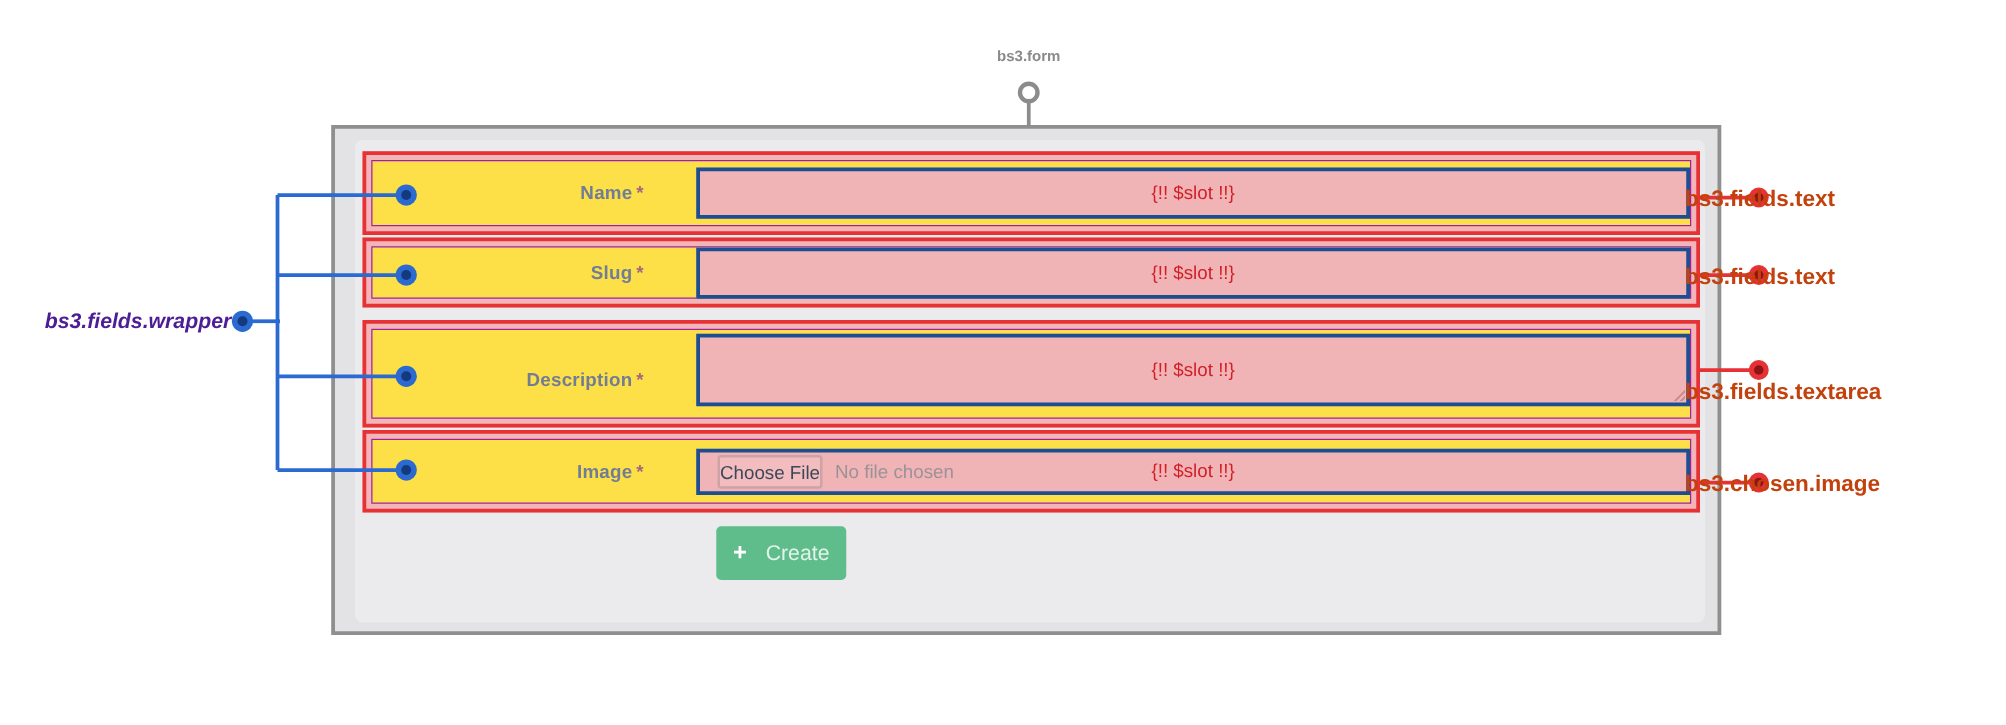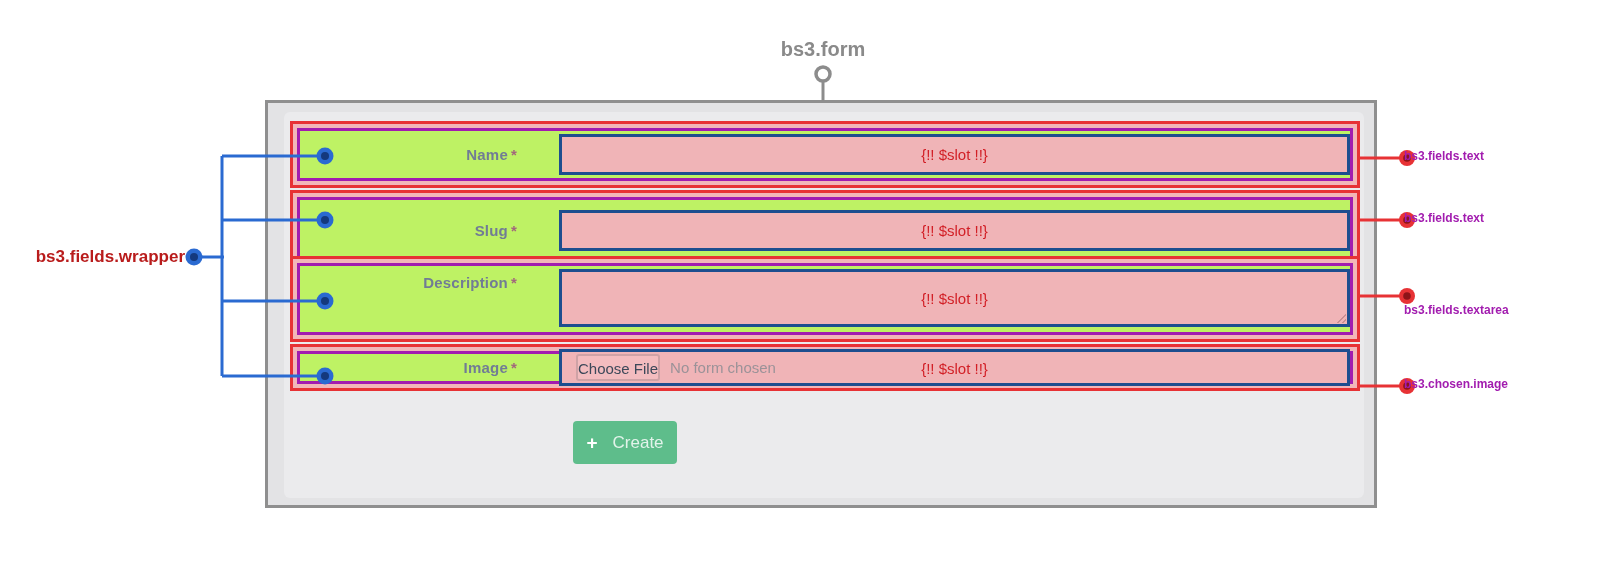--- a/index.html
+++ b/index.html
@@ -15,34 +15,34 @@
   .form-panel {
     position:absolute; left:284px; top:112px; width:1080px; height:386px;
     background:#ebebed; border-radius:6px;
   }
   
   .field-row {
     position:absolute; left:290px; width:1070px; box-sizing:border-box;
     border:3px solid #e73235; background:#f2b6b9; padding:4px;
   }
   .row-1 { top:121px; height:67px; }
-  .row-2 { top:190px; height:80px; }
+  .row-2 { top:190px; height:56px; }
   .row-3 { top:256px; height:86px; }
-  .row-4 { top:344px; height:47px; }
+  .row-4 { top:344px; height:66px; }
   .group-box {
     width:100%; height:100%; box-sizing:border-box;
-    border:3px solid #a21caf; background:#bef264;
+    border:1px solid #a21caf; background:#fde047;
     display:flex; align-items:center;
   }
   .row-3 .group-box { align-items:flex-start; }
   .field-label {
     flex:0 0 259px; box-sizing:border-box; text-align:right; padding-right:42px;
     font-weight:bold; font-size:15px; color:#717c95; letter-spacing:.2px;
   }
-  .row-3 .field-label { padding-top:8px; }
+  .row-3 .field-label { padding-top:32px; }
   .required-mark { color:#a2677c; margin-left:3px; }
   .input-box {
     flex:1; box-sizing:border-box; border:3px solid #1d4e8f; background:#f0b4b7;
     margin-right:0; display:flex; align-items:center; justify-content:center;
     position:relative;
   }
   .text-input { height:41px; }
   .textarea-input { height:58px; margin-top:3px; }
   .row-4 .input-box { height:37px; justify-content:flex-start; }
   .slot-text { color:#d21f26; font-size:15px; }
@@ -62,23 +62,23 @@
   .create-button {
     position:absolute; left:573px; top:421px; width:104px; height:43px;
     background:#5ebd8b; border:none; border-radius:4px;
     display:flex; align-items:center; justify-content:center; gap:5px; cursor:pointer;
     font-family:"Liberation Sans", sans-serif;
   }
   .create-button .plus { color:#ffffff; font-weight:bold; font-size:19px; line-height:1; }
   .create-button .create-label { color:rgba(255,255,255,0.82); font-size:17px;margin-left:10px; }
   
   .anno { position:absolute; font-weight:bold; white-space:nowrap; }
-  .anno-form   { left:743px; top:38px;  width:160px; text-align:center; font-size:20px; color:#8a8a8a; }
-  .anno-wrapper{ left:15px;  top:247px; width:170px; text-align:right;  font-size:17px; color:#b91c1c; }
-  .anno-field  { left:1404px; font-size:12px; color:#a21caf; }
+  .anno-form   { left:743px; top:38px;  width:160px; text-align:center; font-size:12px; color:#8a8a8a; }
+  .anno-wrapper{ left:15px;  top:247px; width:170px; text-align:right;  font-size:17px; color:#4c1d95;font-style:italic; }
+  .anno-field  { left:1348px; font-size:18px; color:#c2410c; }
   .af-0 { top:149px; } .af-1 { top:211px; } .af-2 { top:287px;margin-top:16px; } .af-3 { top:377px; }
   .overlay { position:absolute; left:0; top:0; pointer-events:none; }
 </style>
 </head>
 <body>
 
 <div class="canvas">
 
   <div class="form-outer"></div>
   <div class="form-panel"></div>
@@ -109,21 +109,21 @@
         <span class="resize-grip"></span>
       </div>
     </div>
   </div>
 
   <div class="field-row row-4">
     <div class="group-box">
       <div class="field-label"><span>Image</span><span class="required-mark">*</span></div>
       <div class="input-box">
         <button class="file-button">Choose File</button>
-        <span class="file-status">No form chosen</span>
+        <span class="file-status">No file chosen</span>
         <span class="slot-text">{!! $slot !!}</span>
       </div>
     </div>
   </div>
 
   <button class="create-button">
     <span class="plus">+</span>
     <span class="create-label">Create</span>
   </button>
 

